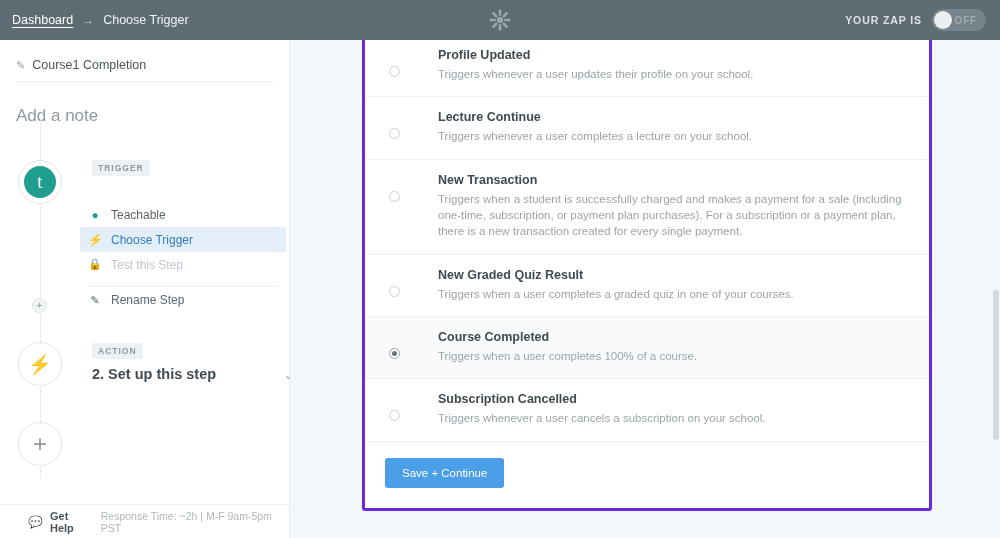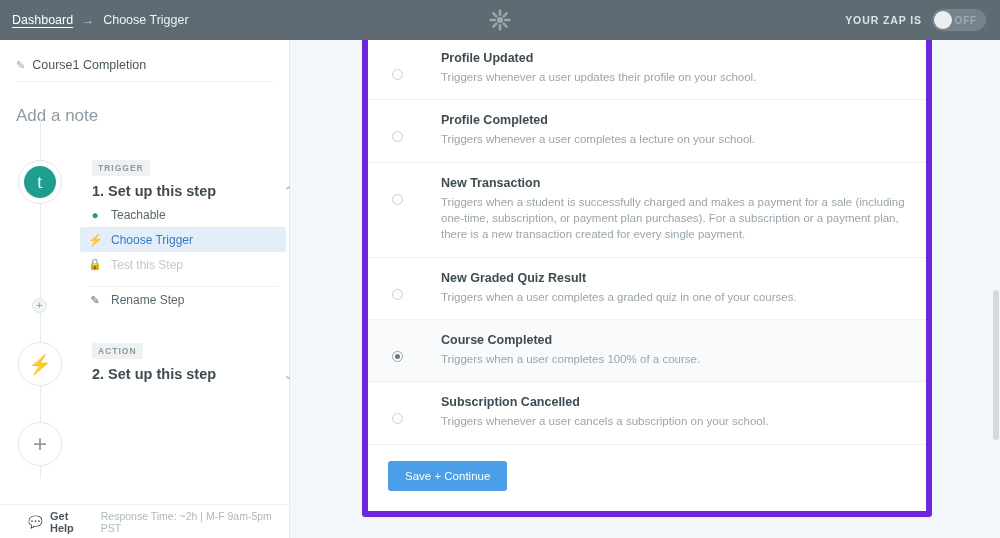--- a/index.html
+++ b/index.html
@@ -125,21 +125,21 @@
   .gethelp { font-size: 11px; color: #4a565d; font-weight: bold; cursor: pointer; }
   .resp { font-size: 10.5px; color: #aeb8bd; }
 
   
   .main {
     position: absolute; top: 40px; left: 290px; width: 710px; height: 498px;
     background: #f4f7f9; overflow: hidden;
   }
   .card {
     position: absolute; left: 72px; top: -8px; width: 570px;
-    background: #fff; border: 6px solid #6d28d9; border-radius: 3px;
+    background: #fff; border: 3px solid #6d28d9; border-radius: 3px;
     box-shadow: 0 1px 2px rgba(40,60,70,.04);
   }
   .opt {
     display: flex; align-items: flex-start; padding: 13px 20px 14px 20px;
     border-bottom: 1px solid #edf1f3; cursor: pointer;
   }
   .opt:last-child { border-bottom: 1px solid #edf1f3; }
   .opt.selected { background: #f8fafb; }
   .radio {
     width: 11px; height: 11px; border-radius: 50%; border: 1px solid #c9d1d6;
@@ -211,24 +211,20 @@
     </div>
     <div class="add-note">Add a note</div>
 
     <div class="rail"></div>
 
     <div class="node node-lg" style="top:120px">
       <div class="tlogo">t</div>
     </div>
     <div class="step-head" style="top:117px">
       <span class="tag">TRIGGER</span>
-      <div class="step-title-row">
-        <span class="step-title">1. Set up this step</span>
-        <span class="chev">⌃</span>
-      </div>
     </div>
     <div class="substeps" style="top:162px">
       <div class="substep">
         <span class="ss-ico teach">●</span>
         <span>Teachable</span>
       </div>
       <div class="substep active">
         <span class="ss-ico boltsm">⚡</span>
         <span>Choose Trigger</span>
       </div>
@@ -275,21 +271,21 @@
           <div class="opt">
             <div class="radio"></div>
             <div class="opt-body">
               <div class="opt-title">Profile Updated</div>
               <div class="opt-desc">Triggers whenever a user updates their profile on your school.</div>
             </div>
           </div>
           <div class="opt">
             <div class="radio"></div>
             <div class="opt-body">
-              <div class="opt-title">Profile Completed</div>
+              <div class="opt-title">Lecture Continue</div>
               <div class="opt-desc">Triggers whenever a user completes a lecture on your school.</div>
             </div>
           </div>
           <div class="opt">
             <div class="radio"></div>
             <div class="opt-body">
               <div class="opt-title">New Transaction</div>
               <div class="opt-desc">Triggers when a student is successfully charged and makes a payment for a sale (including one-time, subscription, or payment plan purchases). For a subscription or a payment plan, there is a new transaction created for every single payment.</div>
             </div>
           </div>

